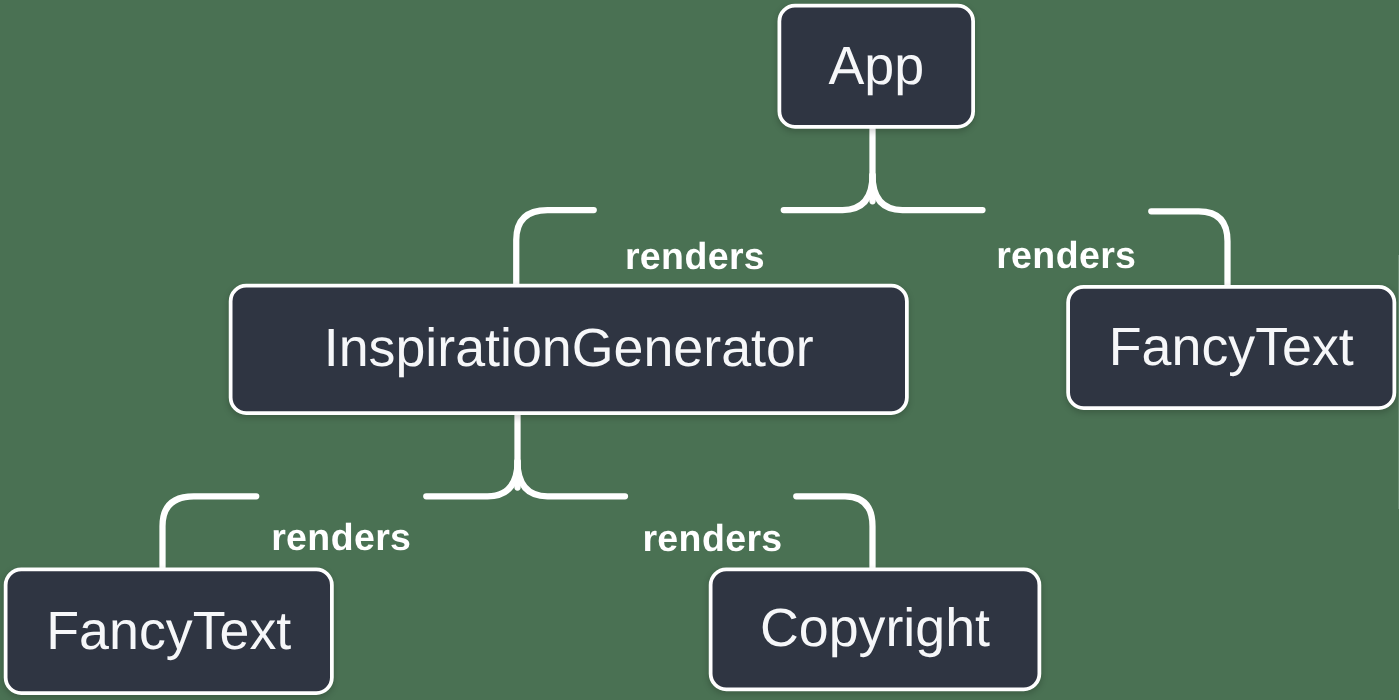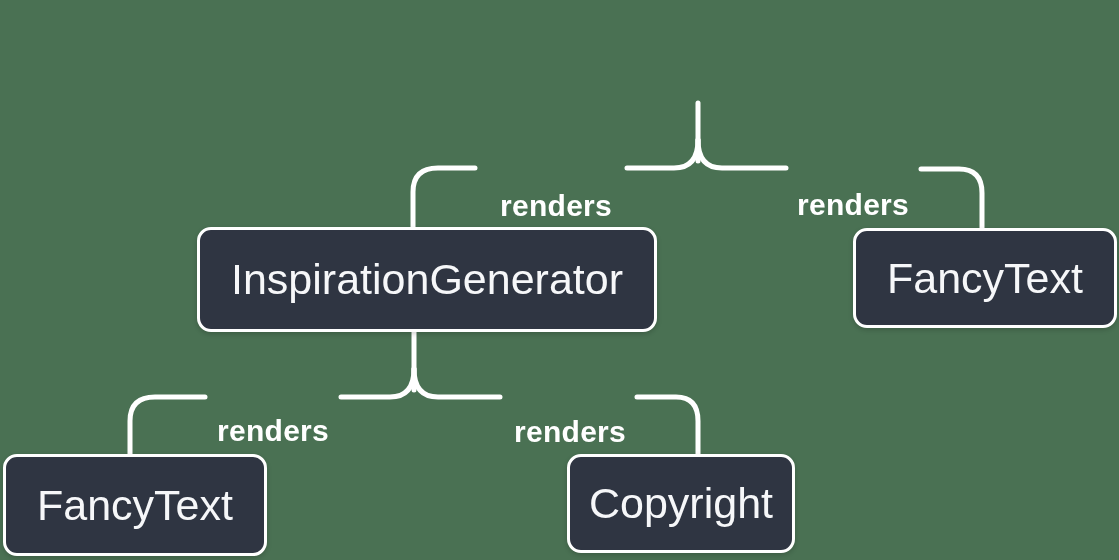--- a/index.html
+++ b/index.html
@@ -31,24 +31,24 @@
   }
   .edge-label {
     position: absolute; transform: translate(-50%, -50%);
     color: var(--line, #FFFFFF);
     font-size: 30px; font-weight: 700; white-space: nowrap;
     letter-spacing: 0.3px;
     margin-top: 36px;
   }
   
   #node-app            { left: 622px; top: 3px;   width: 158px; height: 100px; }
-  #node-ig             { left: 197px; top: 227px; width: 460px; height: 105px; }
+  #node-ig             { left: 183px; top: 227px; width: 544px; height: 105px; }
   #node-ft-top         { left: 853px; top: 228px; width: 264px; height: 100px; }
   #node-ft-bottom      { left: 3px;   top: 454px; width: 264px; height: 102px; }
-  #node-copyright      { left: 567px; top: 454px; width: 228px; height: 99px; }
+  #node-copyright      { left: 567px; top: 454px; width: 266px; height: 99px; }
   
   #edge-label-0 { left: 556px; top: 170px; }
   #edge-label-1 { left: 853px; top: 169px; }
   #edge-label-2 { left: 273px; top: 395px; }
   #edge-label-3 { left: 570px; top: 396px; }
 </style>
 </head>
 <body>
 
 <div class="stage">
@@ -63,20 +63,23 @@
       <path d="M 921 169 H 959 Q 982 169 982 193 V 228"></path>
 
       <path d="M 414 332 V 390"></path>
       <path d="M 414 369 Q 414 397 390 397 H 341"></path>
       <path d="M 414 369 Q 414 397 438 397 H 500"></path>
       <path d="M 205 397 H 155 Q 130 397 130 421 V 454"></path>
       <path d="M 637 397 H 676 Q 698 397 698 421 V 454"></path>
     </g>
   </svg>
 
+  <div class="node" id="node-app">
+    <span>App</span>
+  </div>
 
   <div class="node" id="node-ig">
     <span>InspirationGenerator</span>
   </div>
 
   <div class="node" id="node-ft-top">
     <span>FancyText</span>
   </div>
 
   <div class="node" id="node-ft-bottom">

